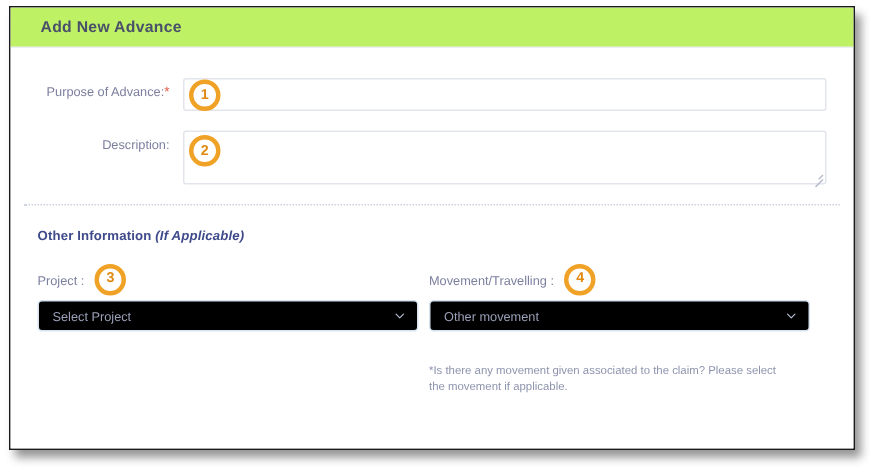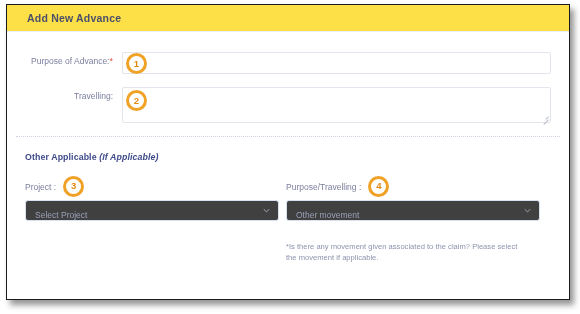--- a/index.html
+++ b/index.html
@@ -35,21 +35,21 @@
     overflow: hidden;
   }
 
   
   .panel-header {
     height: 27px;
     box-sizing: border-box;
     padding: 0 0 0 20px;
     display: flex;
     align-items: center;
-    background: #fde047;
+    background: #bef264;
     border-bottom: 1px solid #eceef3;
   }
   .panel-title {
     font-size: 10.5px;
     font-weight: bold;
     color: #4a4f6a;
     letter-spacing: 0.2px;
   }
 
   
@@ -179,23 +179,23 @@
     white-space: nowrap;
   }
 
   .select-box {
     position: relative;
     box-sizing: border-box;
     width: 100%;
     height: 21px;
     border: 1px solid #d7e1f0;
     border-radius: 3px;
-    background: #404040;
-    display: flex;
-    align-items: flex-end;
+    background: #000000;
+    display: flex;
+    align-items: center;
     padding: 0 20px 0 9px;
     font-size: 8.5px;
     color: #9aa0b8;
   }
   .chevron {
     position: absolute;
     right: 8px;
     top: 50%;
     width: 7px;
     height: 7px;
@@ -265,60 +265,60 @@
             <span>Purpose of Advance:</span><span class="req-star">*</span>
           </div>
           <div class="field-wrap">
             <input class="text-input" type="text" placeholder="" style="">
             <div class="badge badge-float badge-in-field">1</div>
           </div>
         </div>
 
         <div class="form-row">
           <div class="form-label">
-            <span>Travelling:</span>
+            <span>Description:</span>
           </div>
           <div class="field-wrap">
             <textarea class="text-area" placeholder="" style=""></textarea>
             <div class="resize-grip">
               <span></span>
                 <span></span>
             </div>
             <div class="badge badge-float badge-in-textarea">2</div>
           </div>
         </div>
 
       </div>
 
       <div class="divider"></div>
 
       <div class="section-two">
 
         <div class="section-heading">
-          <span>Other Applicable </span><span class="italic-part">(If Applicable)</span>
+          <span>Other Information </span><span class="italic-part">(If Applicable)</span>
         </div>
 
         <div class="columns">
 
           <div class="col">
             <div class="col-label">
               <span>Project :</span>
               <span class="badge badge-inline">3</span>
             </div>
             <div class="select-box">
               <span>Select Project</span>
               <svg class="chevron" viewBox="0 0 10 10">
                 <path d="M1.5 3.5 L5 7 L8.5 3.5" fill="none" stroke="#b9c2d6" stroke-width="1.1" stroke-linecap="round" stroke-linejoin="round"></path>
               </svg>
             </div>
           </div>
 
           <div class="col">
             <div class="col-label">
-              <span>Purpose/Travelling :</span>
+              <span>Movement/Travelling :</span>
               <span class="badge badge-inline">4</span>
             </div>
             <div class="select-box">
               <span>Other movement</span>
               <svg class="chevron" viewBox="0 0 10 10">
                 <path d="M1.5 3.5 L5 7 L8.5 3.5" fill="none" stroke="#b9c2d6" stroke-width="1.1" stroke-linecap="round" stroke-linejoin="round"></path>
               </svg>
             </div>
             <div class="helper-text">*Is there any movement given associated to the claim? Please select the movement if applicable.</div>
           </div>

